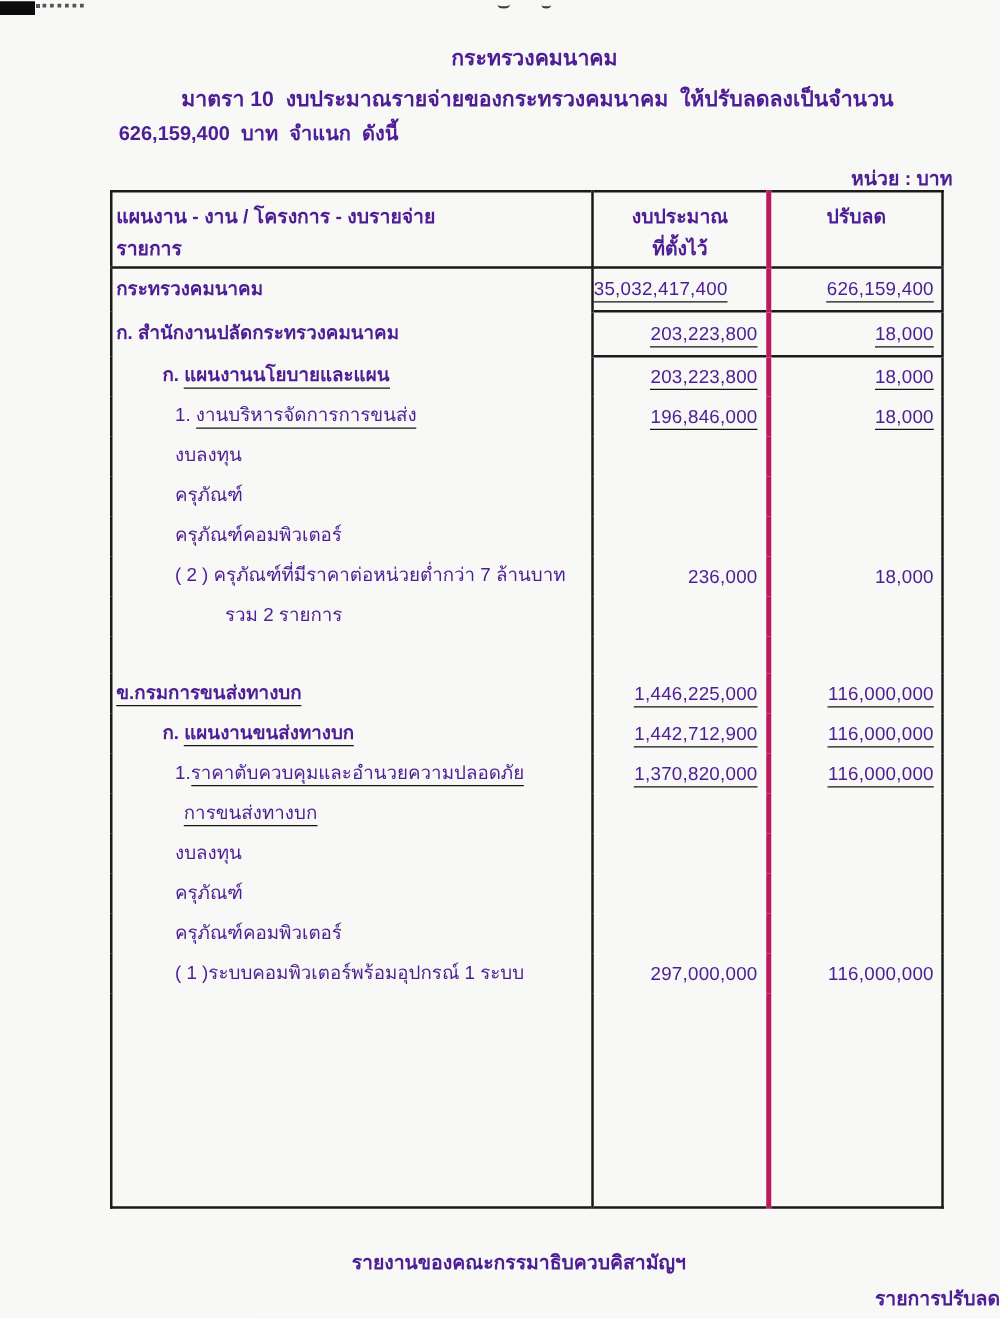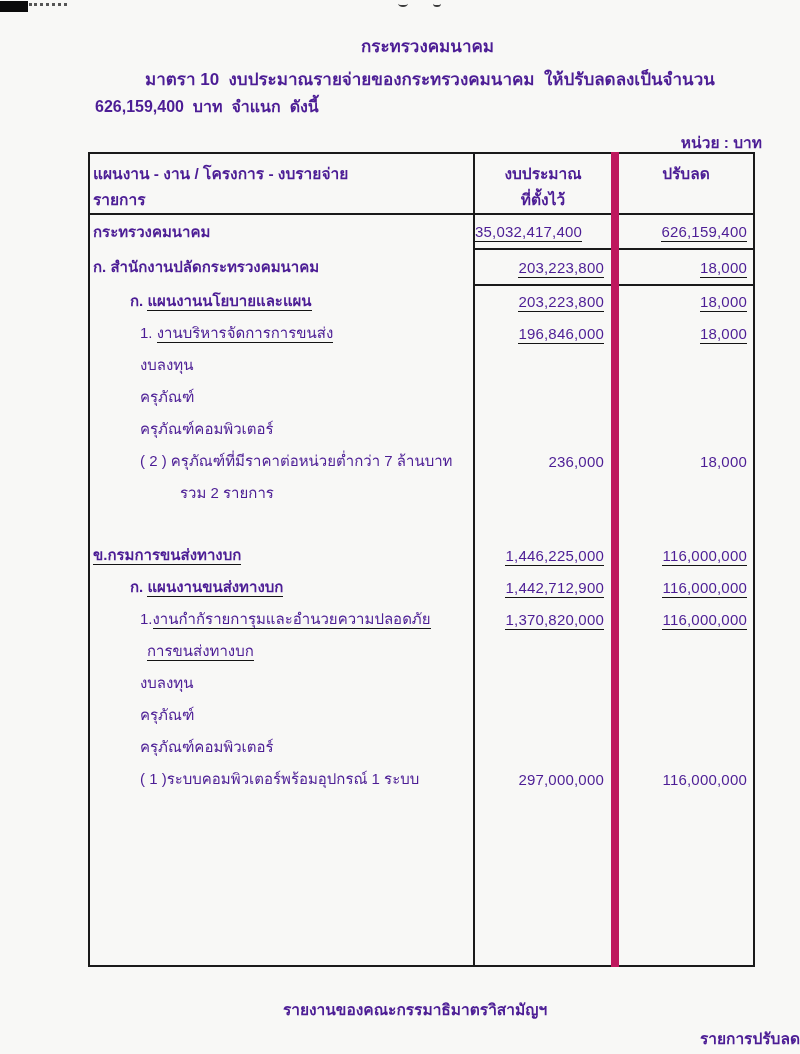--- a/index.html
+++ b/index.html
@@ -51,21 +51,21 @@
     position:absolute;left:88px;top:152px;
     width:665px;height:813px;
     border-collapse:collapse;table-layout:fixed;
     border:2px solid #1a1a1a;
     font-size:15px;
   }
   col.w1{width:385px;} col.w2{width:141px;} col.w3{width:139px;}
 
   th,td{margin:0;padding:0;vertical-align:middle;}
   .c1{border-right:2px solid #1a1a1a;text-align:left;padding-left:3px;}
-  .c2{border-right:8px solid #be185d;text-align:right;padding-right:7px;}
+  .c2{border-right:4px solid #be185d;text-align:right;padding-right:7px;}
   .c3{text-align:right;padding-right:6px;}
 
   thead th{
     border-bottom:2px solid #1a1a1a;
     font-weight:bold;font-size:15.5px;
     vertical-align:top;padding-top:7px;text-align:center;border-radius:19px;
   }
   thead .hl{line-height:26px;}
 
   tr.r0{height:35px;} tr.r1{height:36px;}
@@ -186,21 +186,21 @@
         <td class="c1"><span class="lbl b ul">ข.กรมการขนส่งทางบก</span></td>
         <td class="c2"><span class="num u">1,446,225,000</span></td>
         <td class="c3"><span class="num u">116,000,000</span></td>
       </tr>
       <tr class="rh">
         <td class="c1 ind1"><span class="pre b">ก. </span><span class="lbl b ul">แผนงานขนส่งทางบก</span></td>
         <td class="c2"><span class="num u">1,442,712,900</span></td>
         <td class="c3"><span class="num u">116,000,000</span></td>
       </tr>
       <tr class="rh">
-        <td class="c1 ind2"><span class="pre">1.</span><span class="lbl ul">งานกำกัรายการุมและอำนวยความปลอดภัย</span></td>
+        <td class="c1 ind2"><span class="pre">1.</span><span class="lbl ul">ราคาตับควบคุมและอำนวยความปลอดภัย</span></td>
         <td class="c2"><span class="num u">1,370,820,000</span></td>
         <td class="c3"><span class="num u">116,000,000</span></td>
       </tr>
       <tr class="rh">
         <td class="c1 ind2b"><span class="lbl ul">การขนส่งทางบก</span></td>
         <td class="c2"></td>
         <td class="c3"></td>
       </tr>
       <tr class="rh">
         <td class="c1 ind2"><span class="lbl">งบลงทุน</span></td>
@@ -223,16 +223,16 @@
         <td class="c3"><span class="num">116,000,000</span></td>
       </tr>
       <tr class="fill">
         <td class="c1"></td>
           <td class="c2"></td>
           <td class="c3"></td>
       </tr>
     </tbody>
   </table>
 
-  <div class="footer-1">รายงานของคณะกรรมาธิมาตราิสามัญฯ</div>
+  <div class="footer-1">รายงานของคณะกรรมาธิบควบคิสามัญฯ</div>
   <div class="footer-2">รายการปรับลด</div>
 
 </div>
 
 </body></html>

